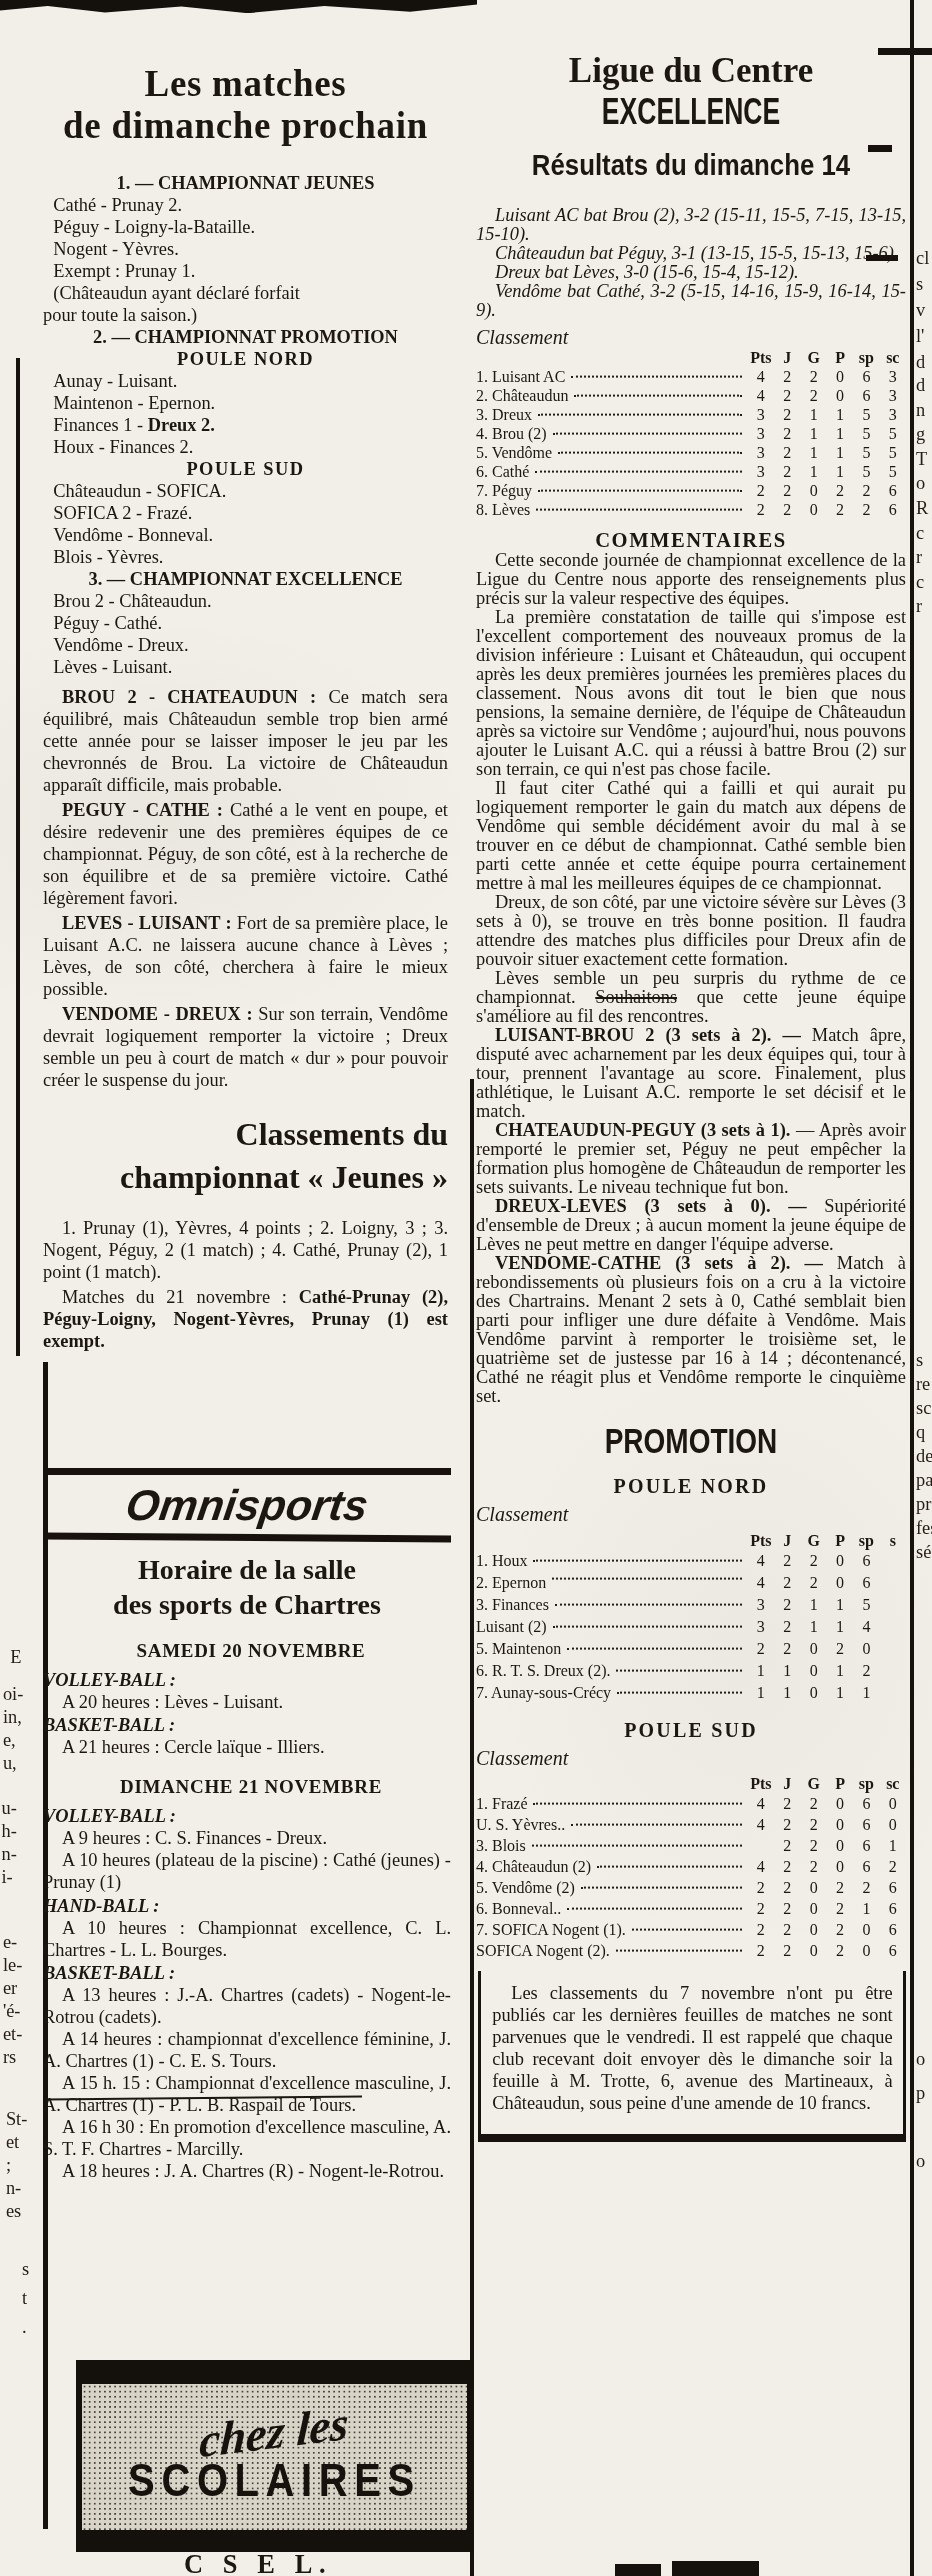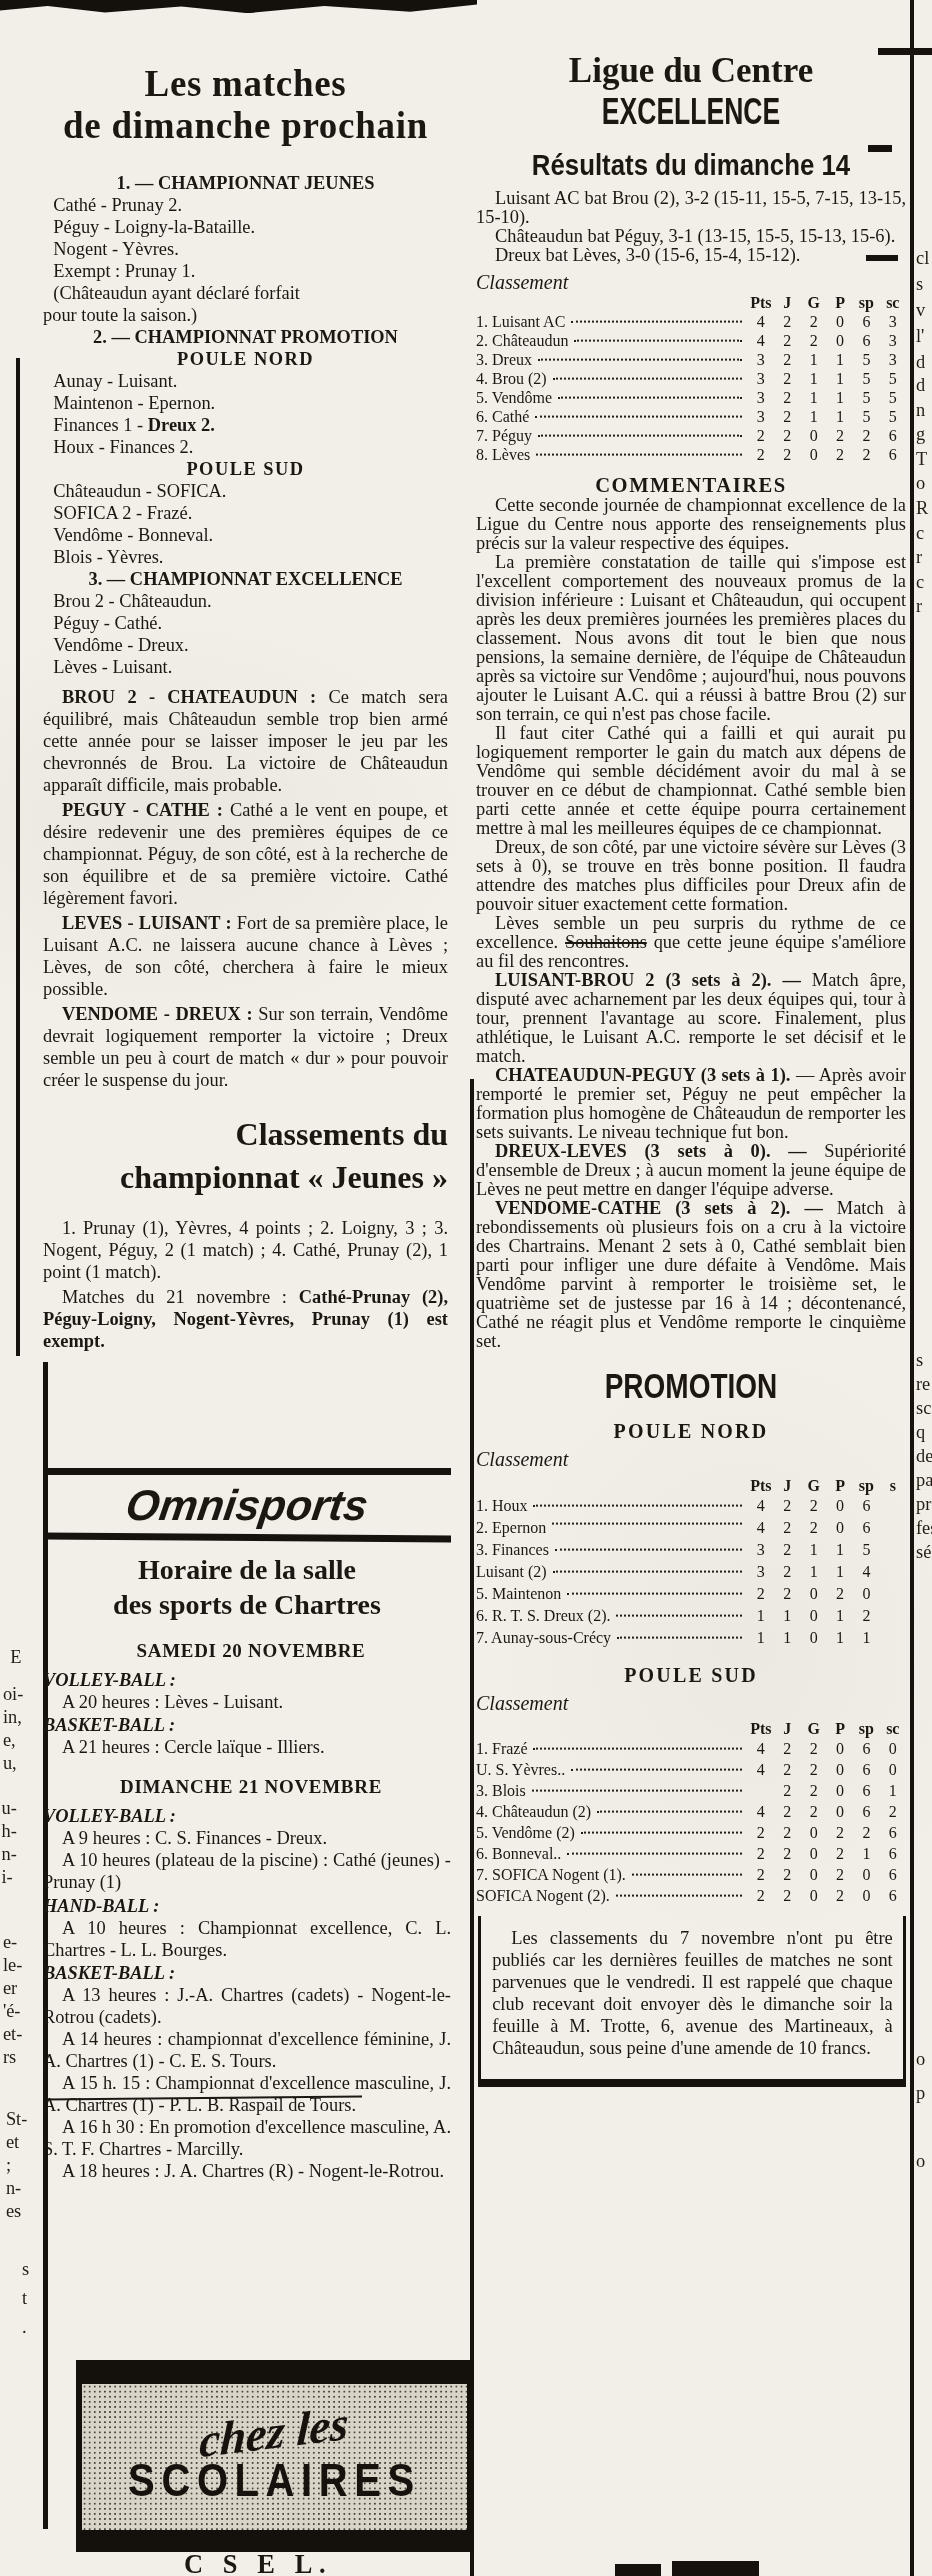--- a/index.html
+++ b/index.html
@@ -55,21 +55,21 @@
     transform:rotate(-7deg) skewX(-10deg);}
   .ad-word{font-family:"Liberation Sans","DejaVu Sans",sans-serif;font-weight:700;font-size:40px;
     letter-spacing:6.6px;color:#17120d;transform:scaleY(1.15);margin-top:4.4px;}
   .bottom-frag{position:absolute;left:184px;top:2549px;font-size:26.4px;font-weight:700;letter-spacing:6.6px;}
   
   .col-right{position:absolute;left:476px;top:44px;width:430px;}
   .ligue-t{margin:7.3px 0 0 0;text-align:center;font-size:35px;line-height:40px;font-weight:700;}
   .cond{font-family:"Liberation Sans","DejaVu Sans",sans-serif;font-weight:700;text-align:center;}
   .division{margin-top:2.9px;font-size:34px;line-height:35px;transform:scale(0.78,1.06);}
   .results-t{margin-top:19px;font-size:30px;line-height:34px;transform:scaleX(0.86);}
-  .rbody{margin-top:7px;font-size:18.4px;line-height:19px;}
+  .rbody{margin-top:24px;font-size:18.4px;line-height:19px;font-style:italic;}
   .rline{text-align:justify;text-indent:19px;margin:0;}
   .cls-label{margin-top:7.3px;text-align:left;font-style:italic;font-size:20px;line-height:20.6px;}
   .tbl{font-size:16px;}
   .thead{display:flex;font-weight:700;line-height:19px;}
   .thead .sp1{flex:1;}
   .thead .hc{width:26.4px;text-align:center;}
   .trow{display:flex;line-height:19px;align-items:baseline;}
   .trow .nm{white-space:nowrap;}
   .trow .ldr{flex:1;border-bottom:2.2px dotted #241d15;margin:0 5.9px;transform:translateY(-4.4px);}
   .trow .c{width:26.4px;text-align:center;}
@@ -185,20 +185,21 @@
 
   <div class="col-right">
     <h1 class="ligue-t">Ligue du Centre</h1>
     <div class="cond division">EXCELLENCE</div>
     <div class="cond results-t">Résultats du dimanche 14</div>
 
     <div class="rbody">
       <p class="rline">Luisant AC bat Brou (2), 3-2 (15-11, 15-5, 7-15, 13-15, 15-10).</p>
       <p class="rline">Châteaudun bat Péguy, 3-1 (13-15, 15-5, 15-13, 15-6).</p>
       <p class="rline">Dreux bat Lèves, 3-0 (15-6, 15-4, 15-12).</p>
+      <p class="rline">Vendôme bat Cathé, 3-2 (5-15, 14-16, 15-9, 16-14, 15-9).</p>
     </div>
 
     <div class="cls-label">Classement</div>
     <div class="tbl">
       <div class="thead">
         <span class="sp1"></span>
         <span class="hc">Pts</span>
         <span class="hc">J</span>
         <span class="hc">G</span>
         <span class="hc">P</span>
@@ -286,21 +287,21 @@
           <span class="c">6</span>
         </div>
     </div>
 
     <div class="comm-t">COMMENTAIRES</div>
     <div class="cbody">
       <p class="para">Cette seconde journée de championnat excellence de la Ligue du Centre nous apporte des renseignements plus précis sur la valeur respective des équipes.</p>
       <p class="para">La première constatation de taille qui s'impose est l'excellent comportement des nouveaux promus de la division inférieure : Luisant et Châteaudun, qui occupent après les deux premières journées les premières places du classement. Nous avons dit tout le bien que nous pensions, la semaine dernière, de l'équipe de Châteaudun après sa victoire sur Vendôme ; aujourd'hui, nous pouvons ajouter le Luisant A.C. qui a réussi à battre Brou (2) sur son terrain, ce qui n'est pas chose facile.</p>
       <p class="para">Il faut citer Cathé qui a failli et qui aurait pu logiquement remporter le gain du match aux dépens de Vendôme qui semble décidément avoir du mal à se trouver en ce début de championnat. Cathé semble bien parti cette année et cette équipe pourra certainement mettre à mal les meilleures équipes de ce championnat.</p>
       <p class="para">Dreux, de son côté, par une victoire sévère sur Lèves (3 sets à 0), se trouve en très bonne position. Il faudra attendre des matches plus difficiles pour Dreux afin de pouvoir situer exactement cette formation.</p>
-      <p class="para"><span>Lèves semble un peu surpris du rythme de ce excellence. </span><span class="strike">Souhaitons</span><span> que cette jeune équipe s'améliore au fil des rencontres.</span></p>
+      <p class="para"><span>Lèves semble un peu surpris du rythme de ce championnat. </span><span class="strike">Souhaitons</span><span> que cette jeune équipe s'améliore au fil des rencontres.</span></p>
       <p class="para"><b>LUISANT-BROU 2 (3 sets à 2). —</b><span> Match âpre, disputé avec acharnement par les deux équipes qui, tour à tour, prennent l'avantage au score. Finalement, plus athlétique, le Luisant A.C. remporte le set décisif et le match.</span></p>
       <p class="para"><b>CHATEAUDUN-PEGUY (3 sets à 1).</b><span> — Après avoir remporté le premier set, Péguy ne peut empêcher la formation plus homogène de Châteaudun de remporter les sets suivants. Le niveau technique fut bon.</span></p>
       <p class="para"><b>DREUX-LEVES (3 sets à 0). —</b><span> Supériorité d'ensemble de Dreux ; à aucun moment la jeune équipe de Lèves ne peut mettre en danger l'équipe adverse.</span></p>
       <p class="para"><b>VENDOME-CATHE (3 sets à 2). —</b><span> Match à rebondissements où plusieurs fois on a cru à la victoire des Chartrains. Menant 2 sets à 0, Cathé semblait bien parti pour infliger une dure défaite à Vendôme. Mais Vendôme parvint à remporter le troisième set, le quatrième set de justesse par 16 à 14 ; décontenancé, Cathé ne réagit plus et Vendôme remporte le cinquième set.</span></p>
     </div>
 
     <div class="cond promo-t">PROMOTION</div>
 
     <div class="poule-h">POULE NORD</div>
     <div class="cls-label">Classement</div>

